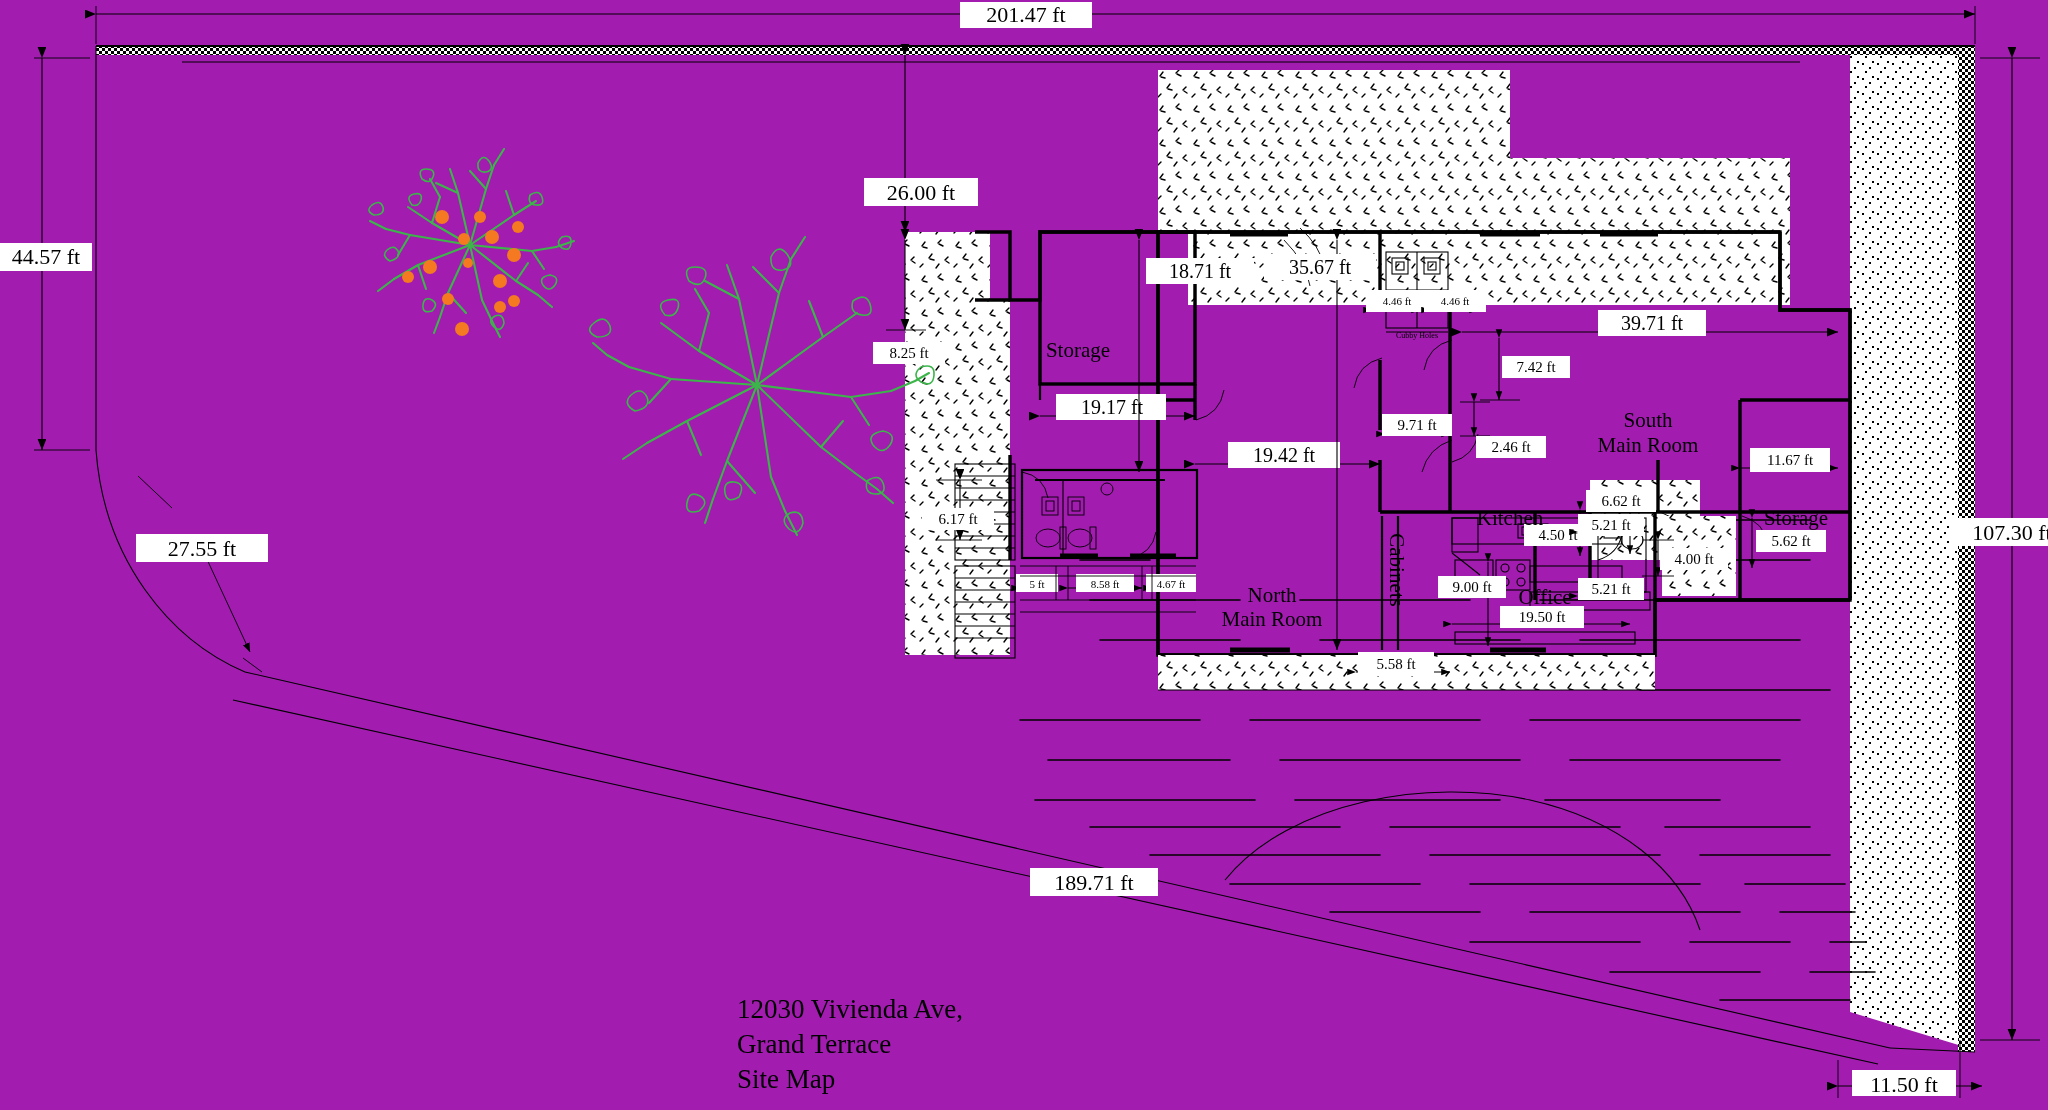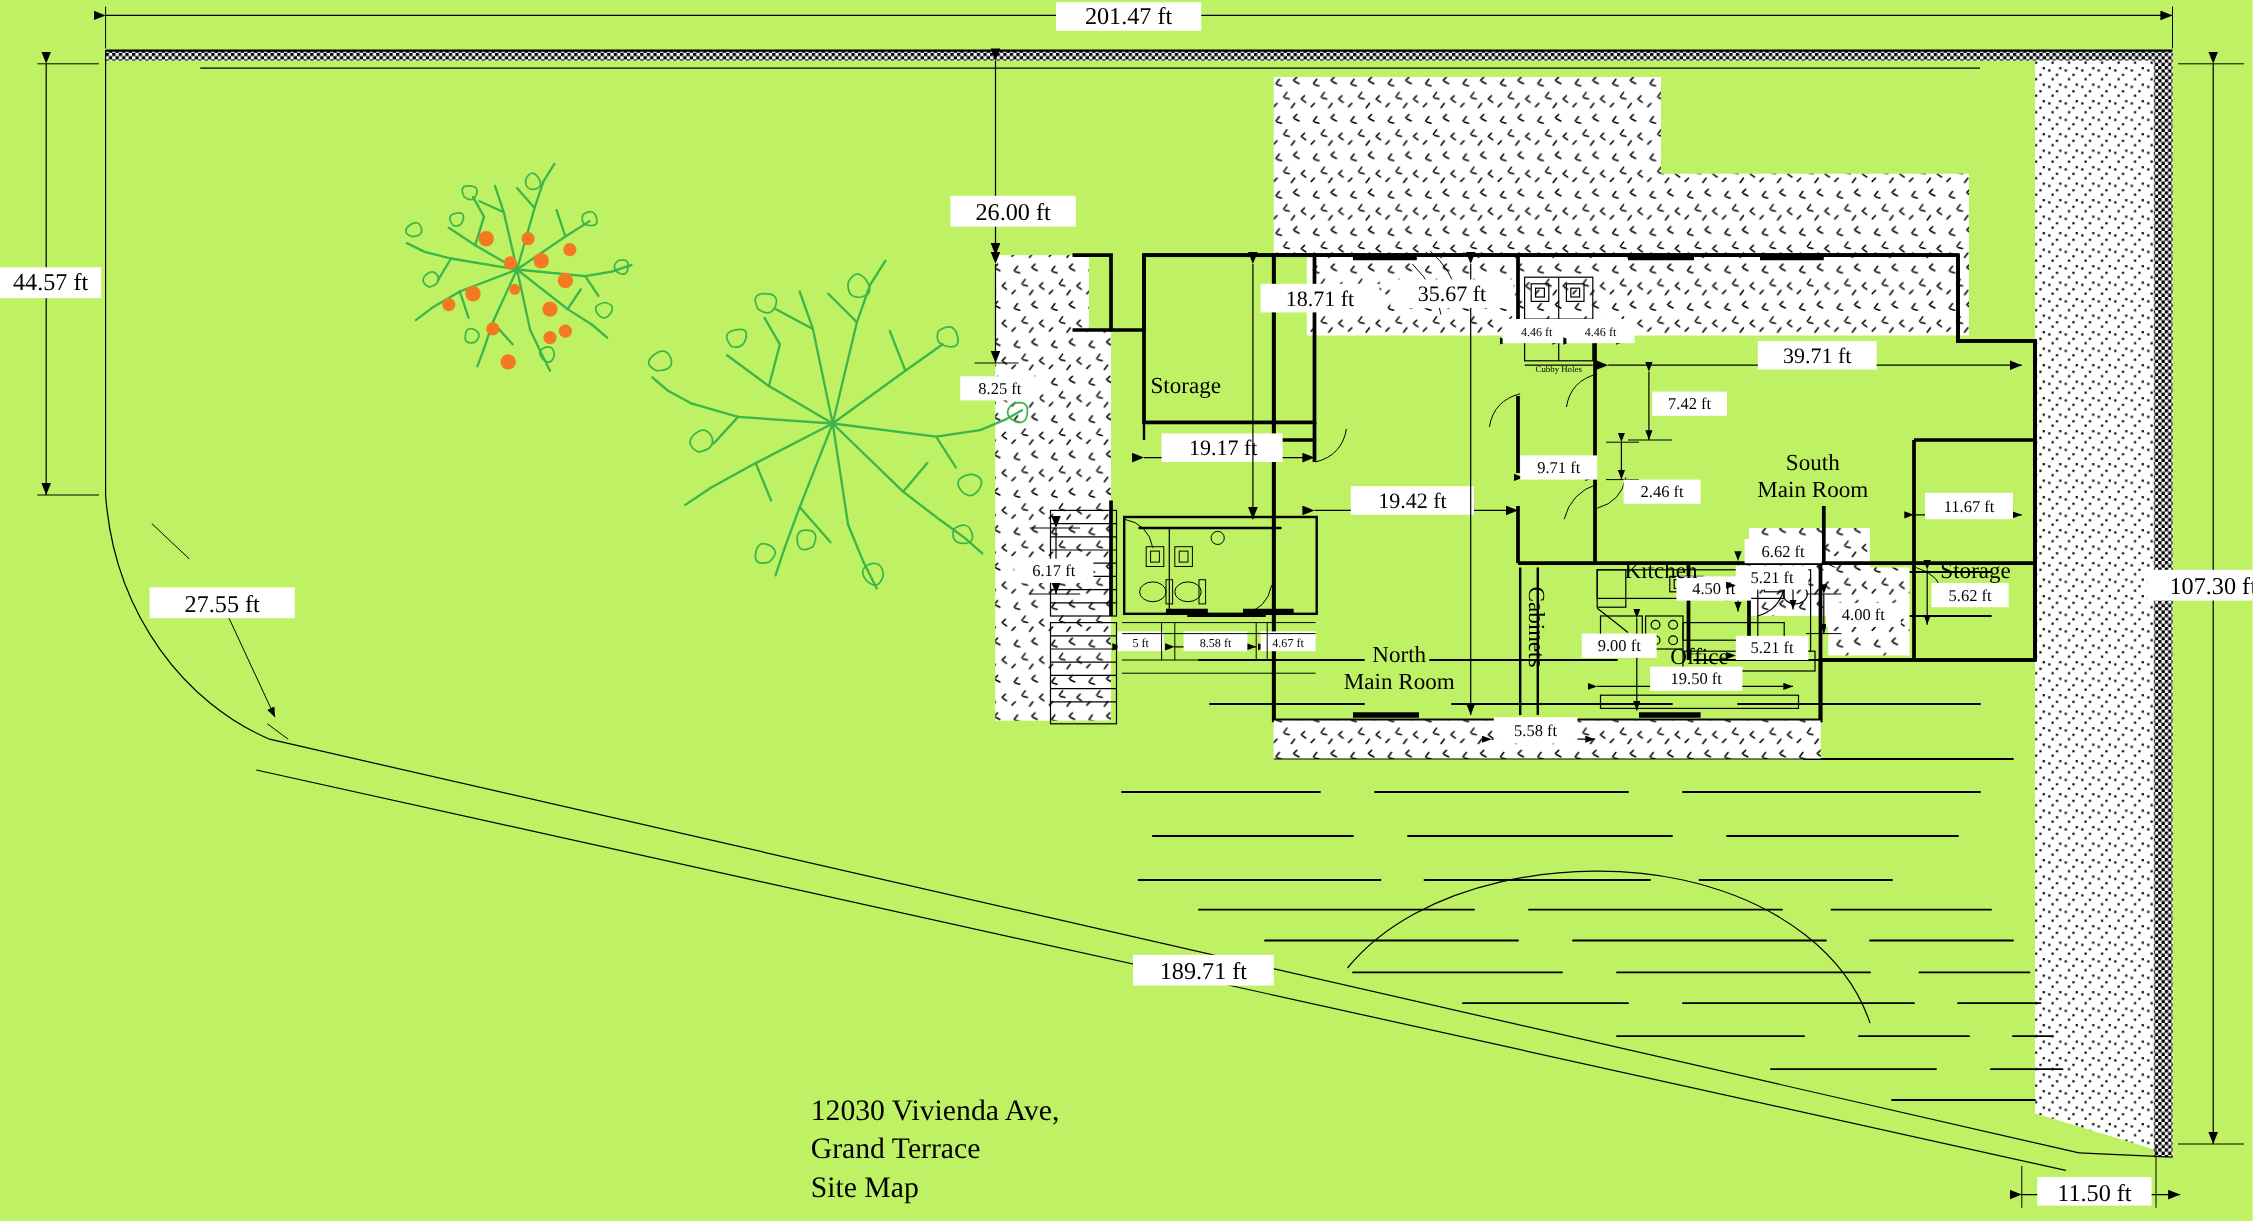--- a/index.html
+++ b/index.html
@@ -1,19 +1,19 @@
 <!DOCTYPE html>
 <html><head>
 <meta charset="utf-8">
 <title>Site Map</title>
 <style>
   html,body{margin:0;padding:0;background:#ffffff;}
   body{width:2048px;height:1110px;overflow:hidden;
        font-family:"Liberation Serif", serif;color:#000;}
-  #stage{position:relative;width:2048px;height:1110px;background:#bef264;}
+  #stage{position:relative;width:2048px;height:1110px;background:#a21caf;}
   svg#plan{position:absolute;left:0;top:0;width:2048px;height:1110px;}
   .dimtxt{font-family:"Liberation Serif", serif;fill:#000;}
   .t22{font-size:22px;}
   .t20{font-size:20px;}
   .t16{font-size:15px;}
   .t12{font-size:11px;}
   .t9{font-size:8px;}
   .roomlbl{font-family:"Liberation Serif", serif;fill:#000;font-size:21px;}
   .titletxt{font-family:"Liberation Serif", serif;fill:#000;font-size:27px;}
   .ln{stroke:#000;fill:none;stroke-width:1.1;}

